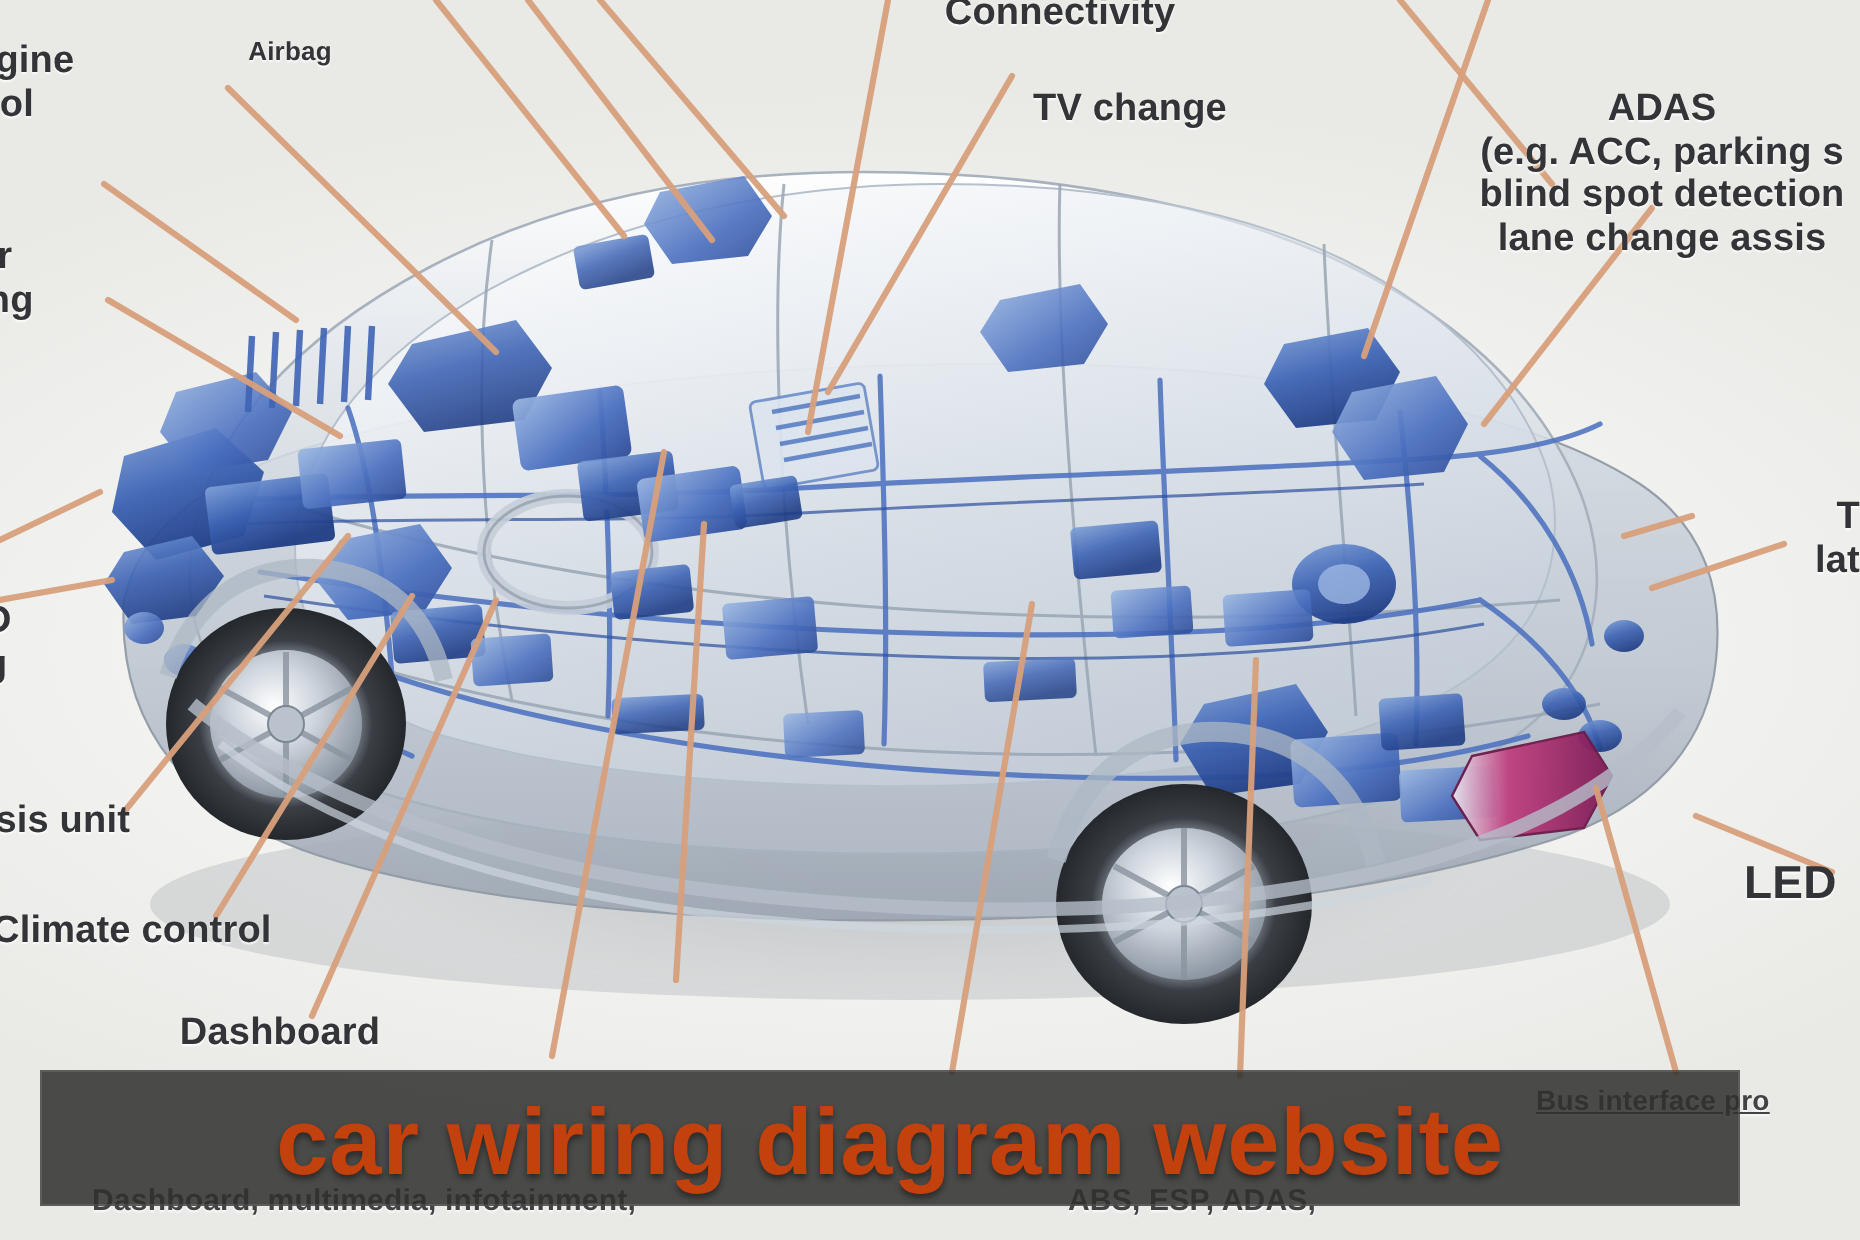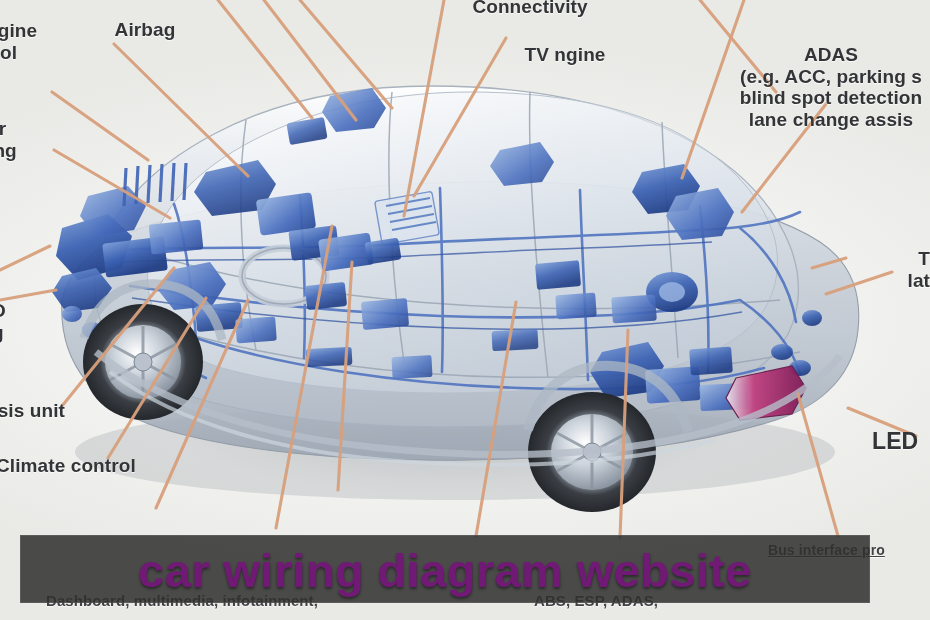--- a/index.html
+++ b/index.html
@@ -39,21 +39,21 @@
   
   .banner{
     position:absolute;left:20px;top:535px;width:850px;height:68px;
     background:rgba(48,48,46,.86);
     border:1px solid rgba(255,255,255,.10);
     box-sizing:border-box;
   }
   .banner-text{
     position:absolute;left:20px;top:531px;width:850px;height:78px;
     display:flex;align-items:center;justify-content:center;
-    color:#701a75;font-weight:bold;font-size:47px;letter-spacing:.4px;
+    color:#c2410c;font-weight:bold;font-size:47px;letter-spacing:.4px;
     font-family:"Liberation Sans",sans-serif;
     text-shadow:0 2px 3px rgba(0,0,0,.45);
     pointer-events:none;
   }
 </style>
 </head>
 <body>
 
 <div id="stage">
 
@@ -286,38 +286,39 @@
     <line x1="846" y1="258" x2="812" y2="268"></line>
   </svg>
 
   <div class="lbl l" style="left:-14px;top:20px;font-size:19px;">ngine
 trol
 it</div>
 
   <div class="lbl l" style="left:-12px;top:118px;font-size:19px;">er
 ing</div>
 
-  <div class="lbl c" style="left:100px;top:19px;width:90px;font-size:19px;">Airbag</div>
+  <div class="lbl c" style="left:100px;top:19px;width:90px;font-size:13px;">Airbag</div>
 
   <div class="lbl c" style="left:450px;top:-4px;width:160px;font-size:19px;">Connectivity</div>
 
-  <div class="lbl c" style="left:495px;top:44px;width:140px;font-size:19px;">TV ngine</div>
+  <div class="lbl c" style="left:495px;top:44px;width:140px;font-size:19px;">TV change</div>
 
   <div class="lbl c" style="left:716px;top:44px;width:230px;font-size:19px;">ADAS
 (e.g. ACC, parking s
 blind spot detection
 lane change assis</div>
 
   <div class="lbl l" style="left:-8px;top:300px;font-size:19px;">D
 g</div>
 
   <div class="lbl l" style="left:-14px;top:400px;font-size:19px;">osis unit</div>
 
   <div class="lbl l" style="left:-4px;top:455px;font-size:19px;">Climate control</div>
 
+  <div class="lbl c" style="left:70px;top:506px;width:140px;font-size:19px;">Dashboard</div>
 
 
   <div class="lbl r" style="left:830px;top:248px;width:100px;font-size:19px;">T
 lat</div>
 
   <div class="lbl l" style="left:872px;top:428px;font-size:23px;">LED</div>
 
   <div class="lbl l" style="left:768px;top:543px;font-size:14px;opacity:.92;text-decoration:underline;">Bus interface pro</div>
 
   <div class="lbl l" style="left:46px;top:592px;font-size:15px;opacity:.92;">Dashboard, multimedia, infotainment,</div>

